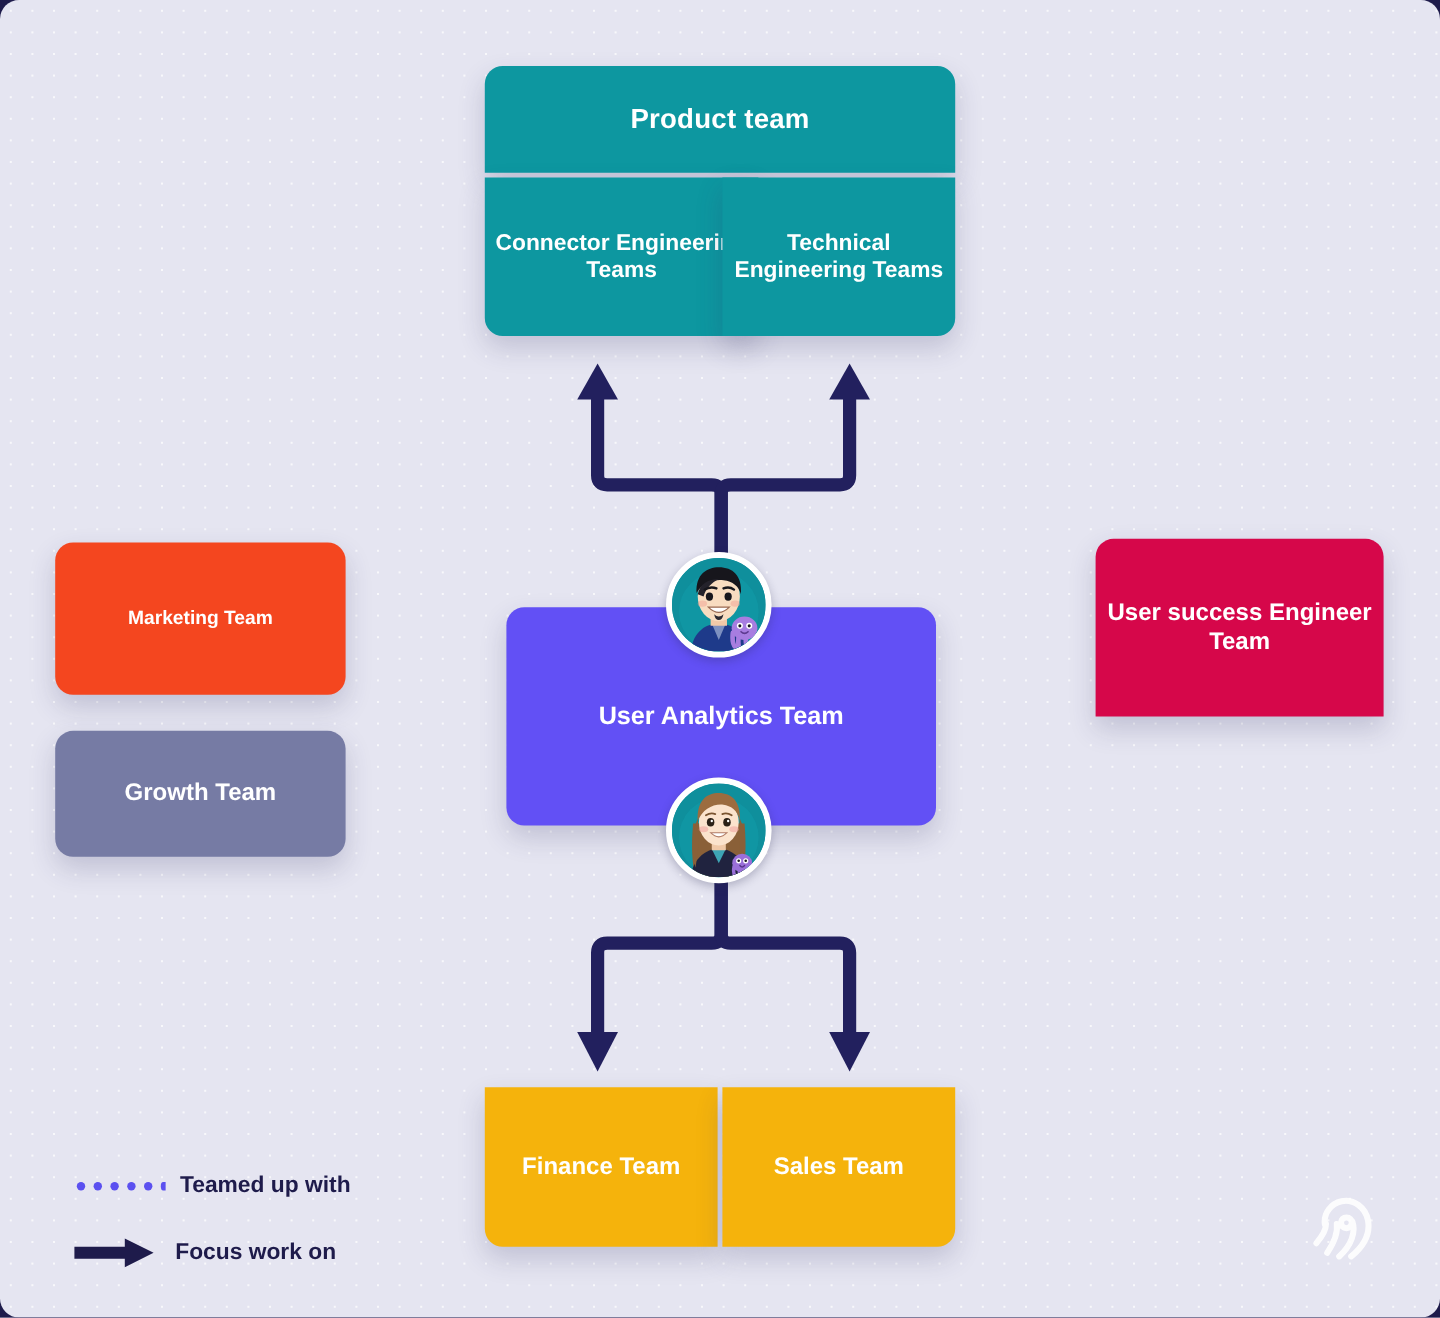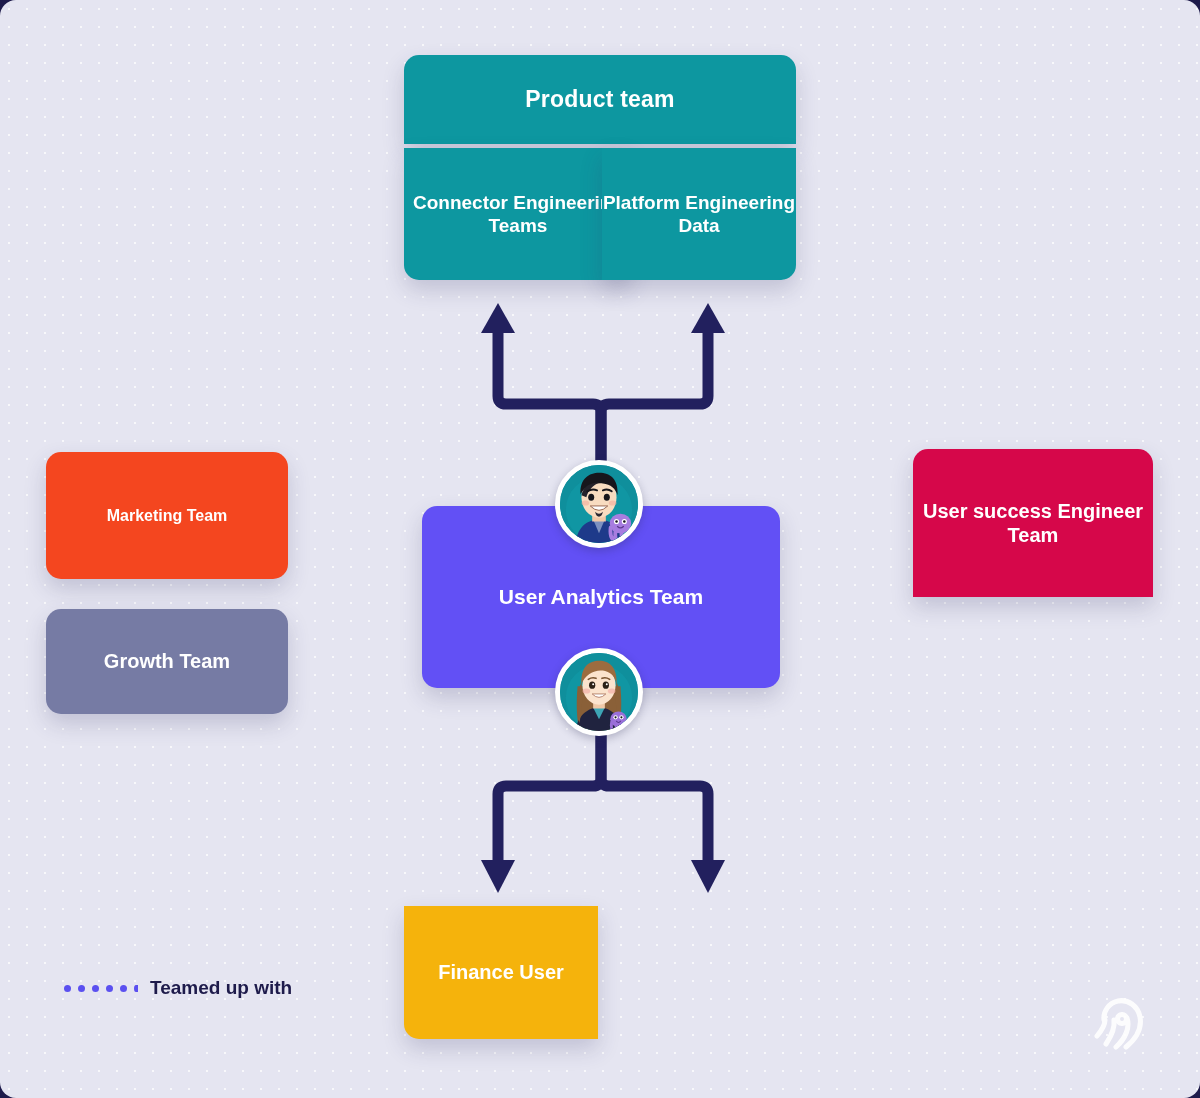--- a/index.html
+++ b/index.html
@@ -89,21 +89,21 @@
 
 <div id="canvas">
 
   <div class="node teal r-top" id="product-header">
     <span>Product team</span>
   </div>
   <div class="node teal r-bl" id="connector-eng">
     <span>Connector Engineering Teams</span>
   </div>
   <div class="node teal r-br" id="platform-eng">
-    <span>Platform Engineering Data</span>
+    <span>Technical Engineering Teams</span>
   </div>
 
   <div class="node r-full" id="marketing-team">
     <span>Marketing Team</span>
   </div>
   <div class="node r-full" id="growth-team">
     <span>Growth Team</span>
   </div>
 
   <div class="node crimson r-top" id="user-success">
@@ -214,34 +214,45 @@
         <circle cx="57" cy="66" r="2.2" fill="#ffffff"></circle>
           <circle cx="57" cy="66" r="1.1" fill="#17161c"></circle>
         <circle cx="63" cy="66" r="2.2" fill="#ffffff"></circle>
           <circle cx="63" cy="66" r="1.1" fill="#17161c"></circle>
         <path d="M58,70 q2,2.5 4,0" stroke="#56348b" stroke-width="1.2" fill="none" stroke-linecap="round"></path>
       </g>
     </svg>
   </div>
 
   <div class="node amber r-bl" id="finance-team">
-    <span>Finance User</span>
+    <span>Finance Team</span>
+  </div>
+  <div class="node amber r-br" id="sales-team">
+    <span>Sales Team</span>
   </div>
 
   <div id="legend">
     <div class="legend-row">
       <div class="legend-mark dotted-line">
         <span class="dot"></span>
         <span class="dot"></span>
         <span class="dot"></span>
         <span class="dot"></span>
         <span class="dot"></span>
         <span class="dot half"></span>
       </div>
       <div class="legend-label">Teamed up with</div>
+    </div>
+    <div class="legend-row">
+      <div class="legend-mark">
+        <svg width="72" height="30" viewBox="0 0 72 30">
+          <path d="M2,10 L44,10 L44,3 L68,15 L44,27 L44,20 L2,20 Z" fill="#1e1b4b"></path>
+        </svg>
+      </div>
+      <div class="legend-label">Focus work on</div>
     </div>
   </div>
 
   <svg id="brand-logo" viewBox="0 0 72 72">
     <g fill="none" stroke="#ffffff" stroke-width="5" stroke-linecap="round" stroke-linejoin="round">
       <path d="M44,59 C55,50 60,40 58,29 C56,18 46,11 36,13 C27,15 21,23 22,32"></path>
       <path d="M34,59 C44,50 48,39 45,30"></path>
       <path d="M24,56 C30,47 33,39 32,32"></path>
       <path d="M15,48 C20,42 23,37 23,32"></path>
       <circle cx="40" cy="31" r="4.5"></circle>

